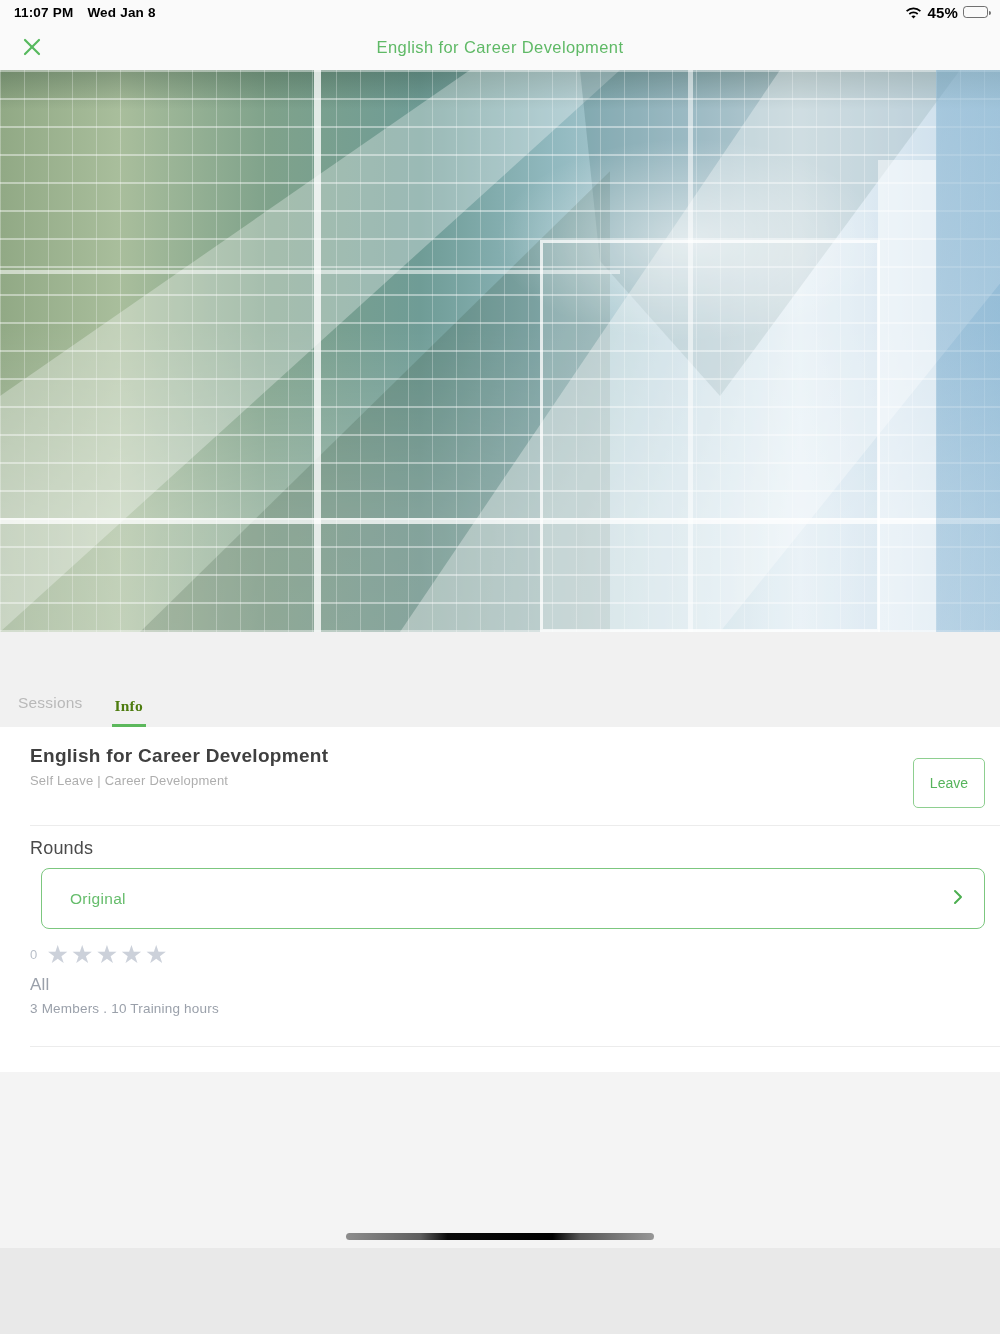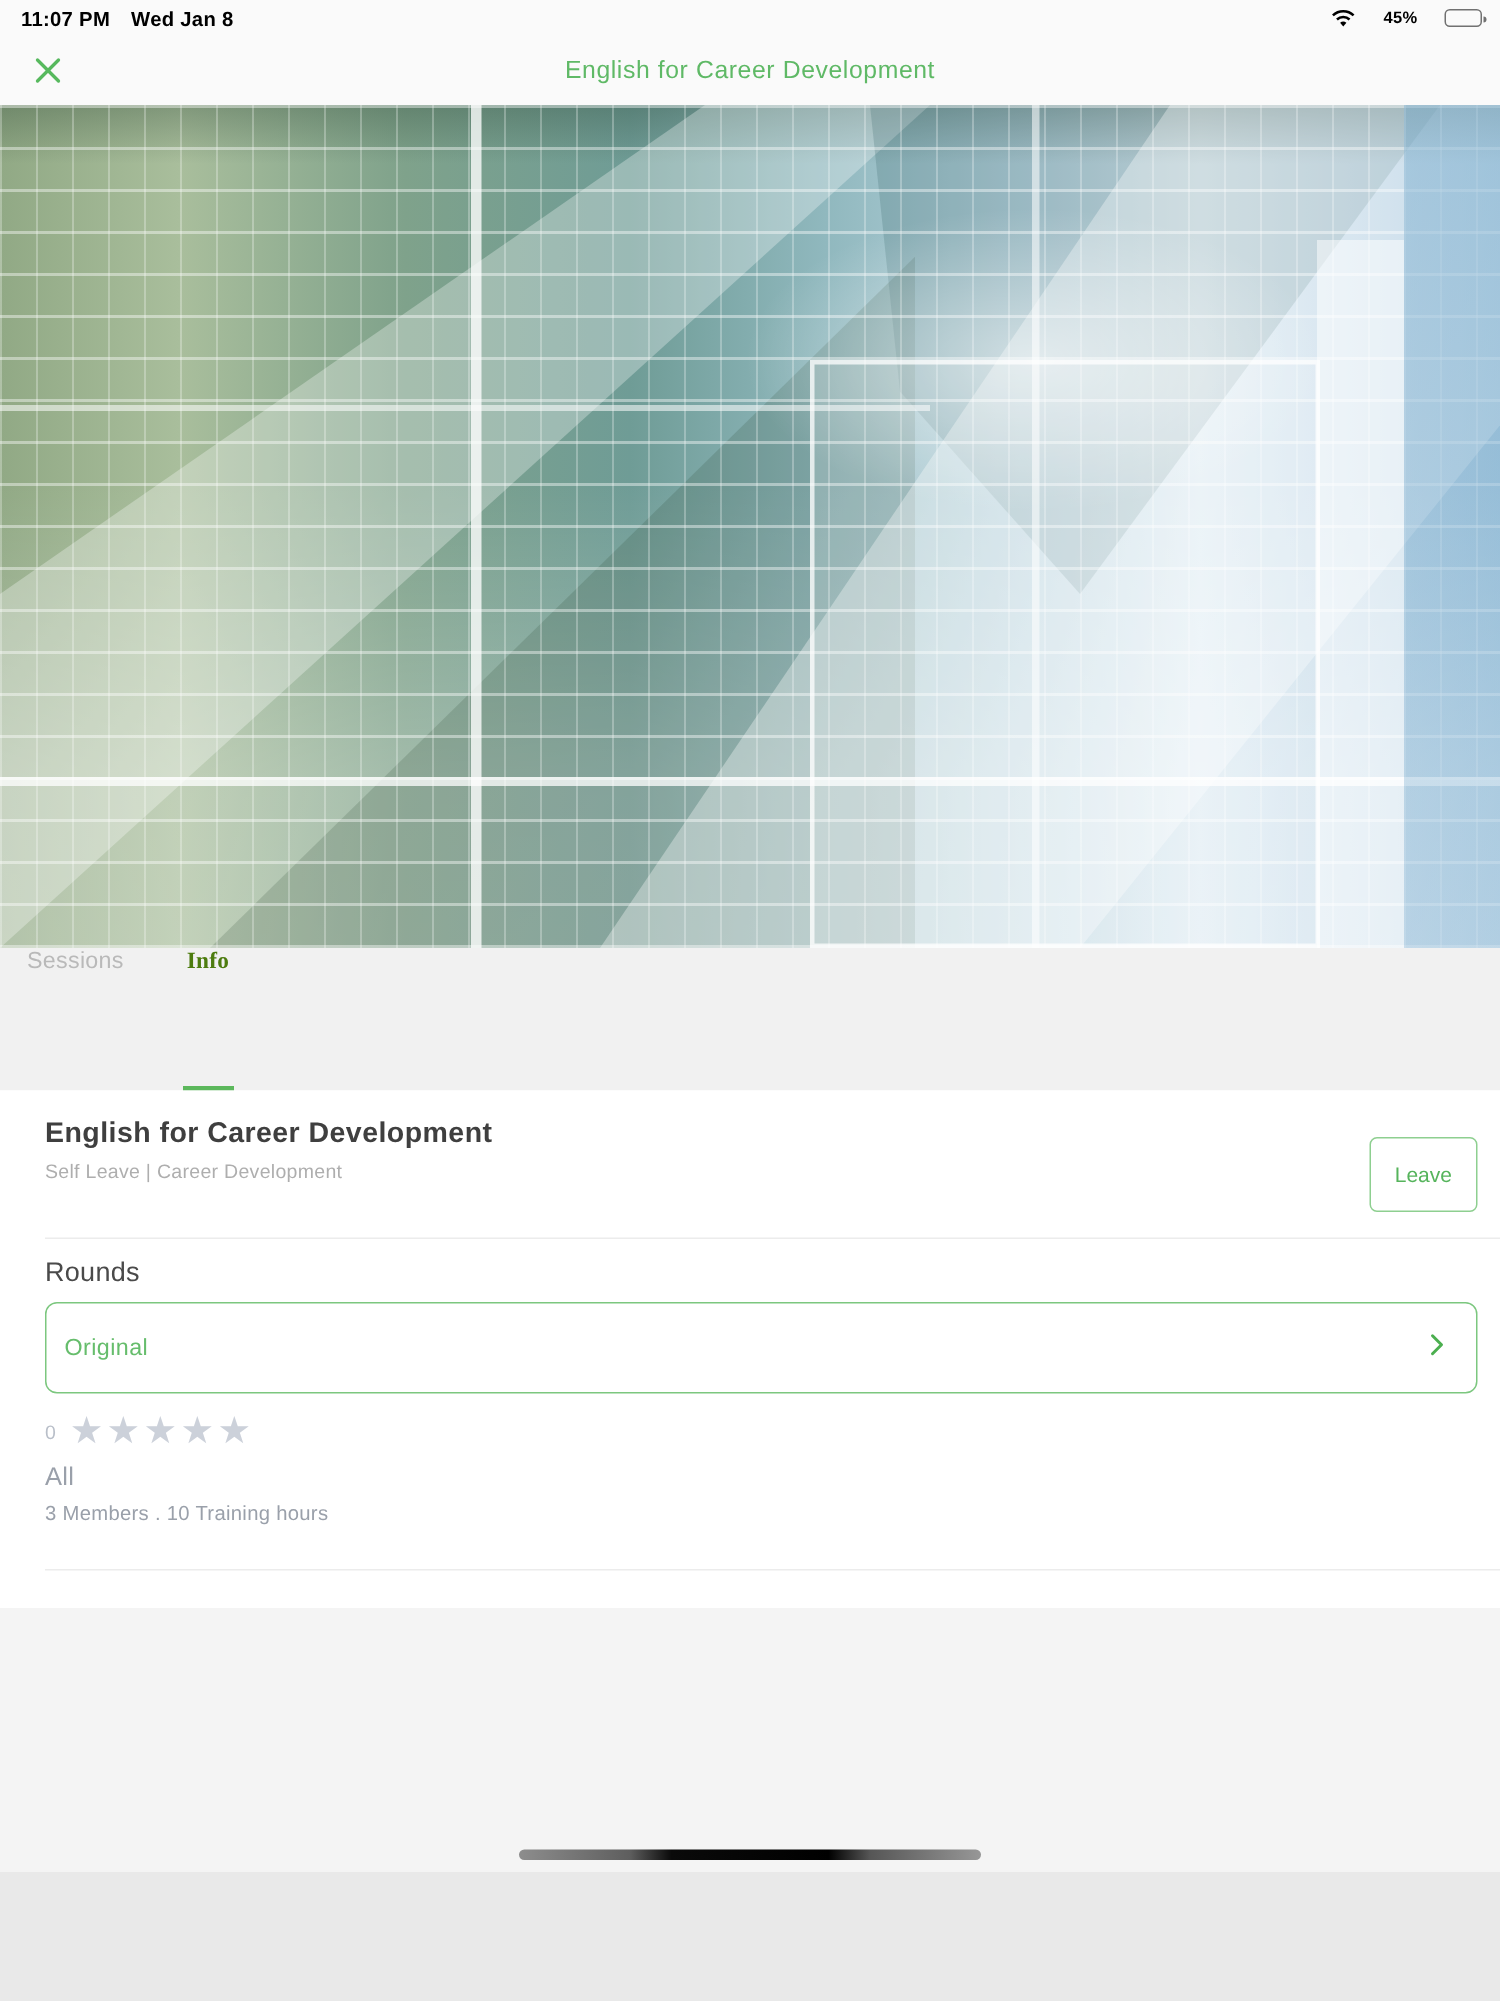--- a/index.html
+++ b/index.html
@@ -10,21 +10,21 @@
     background:#ffffff; overflow:hidden; letter-spacing:.2px;
   }
 
   
   .statusbar{
     position:absolute; top:0; left:0; right:0; height:24px;
     background:#fafafa; display:flex; align-items:center;
     justify-content:space-between; padding:0 12px; color:#000;
   }
   .sb-left{ display:flex; gap:14px; font-size:13.5px; font-weight:bold; padding-left:2px;}
-  .sb-right{ display:flex; align-items:center; gap:18px; font-size:11px; font-weight:bold;}
+  .sb-right{ display:flex; align-items:center; gap:5px; font-size:15px; font-weight:bold;}
   .wifi{ width:17px; height:13px; }
   .battery{ position:relative; width:25px; height:12px; border:1px solid rgba(0,0,0,.55);
     border-radius:3.5px; padding:1px; }
   .battery .fill{ width:45%; height:100%; background:#000; border-radius:1.5px; }
   .battery .cap{ position:absolute; right:-3.5px; top:3.5px; width:2px; height:4px;
     background:rgba(0,0,0,.55); border-radius:0 2px 2px 0; }
 
   
   .navbar{ position:absolute; top:24px; left:0; right:0; height:46px; background:#fafafa; }
   .nav-title{ position:absolute; left:0; right:0; top:0; height:46px; line-height:46px;
@@ -63,41 +63,41 @@
   .hline-1{ left:0; top:200px; width:62%; height:4px; background:rgba(255,255,255,.55); }
   .hline-2{ left:0; top:448px; width:100%; height:6px; background:rgba(255,255,255,.75); }
   .outline-rect{ left:540px; top:170px; width:340px; height:392px;
     border:3px solid rgba(255,255,255,.75); background:rgba(255,255,255,.16); }
   .glow{ left:480px; top:60px; width:420px; height:220px; border-radius:50%;
     background:radial-gradient(ellipse at center, rgba(255,255,255,.55), rgba(255,255,255,0) 65%); }
 
   
   .tabbar{
     position:absolute; top:632px; left:0; right:0; height:95px; background:#f1f1f1;
-    display:flex; padding-left:15px; gap:36px;
+    display:flex; align-items:flex-end; padding-left:15px; gap:26px;
   }
   .tab{ font-size:15.5px; padding:0 3px 12px; cursor:pointer; border-bottom:3px solid transparent; }
   .tab.inactive{ color:#b9b9b9; }
   .tab.active{ color:#4d7c0f; font-weight:bold; border-bottom-color:#5cb85c; padding-bottom:9px;font-family:Liberation Serif, serif; }
 
   
   .content{ position:absolute; top:727px; left:0; right:0; height:345px; background:#fff; }
   .course-header{ display:flex; justify-content:space-between; align-items:flex-start;
     padding:18px 15px 0 30px; }
   .course-title{ font-size:19px; font-weight:bold; color:#3f3f3f; letter-spacing:.3px; }
   .course-subtitle{ margin-top:6px; font-size:13px; color:#aeaeae; }
   .leave-btn{ margin-top:13px; background:#fff; border:1px solid #8ecf90; border-radius:5px;
     color:#56b45c; font-size:14px; padding:16px 16px; cursor:pointer;
     font-family:"Liberation Sans", sans-serif; }
   .divider{ border:none; border-top:1px solid #ececec; margin:17px 0 0 30px; }
   .rounds-label{ margin:12px 0 0 30px; font-size:18px; color:#4a4a4a; }
   .round-card{
-    position:relative; margin:9px 15px 0 30px; height:61px;
+    position:relative; margin:9px 15px 0 41px; height:61px;
     border:1px solid #7cc77f; border-radius:8px; background:#fff;
-    display:flex; flex-direction:column; justify-content:center; padding-left:12px;
+    display:flex; flex-direction:column; justify-content:center; padding-left:28px;
     cursor:pointer;
   }
   .round-name{ font-size:15.5px; color:#66bd6c; letter-spacing:.3px; }
   .round-dates{ margin-top:4px; font-size:13.5px; color:#b4bac1; }
   .round-chevron{ position:absolute; right:20px; top:50%; transform:translateY(-50%); }
   .rating-row{ display:flex; align-items:center; margin:14px 0 0 30px; gap:9px; }
   .rating-value{ font-size:13px; color:#b9bfc9; }
   .star-row{ display:flex; gap:2px; }
   .star{ font-size:25px; line-height:22px; color:#ccd1da; cursor:pointer; }
   .audience{ margin:10px 12px 0 30px; font-size:17px; color:#9aa0aa; }

